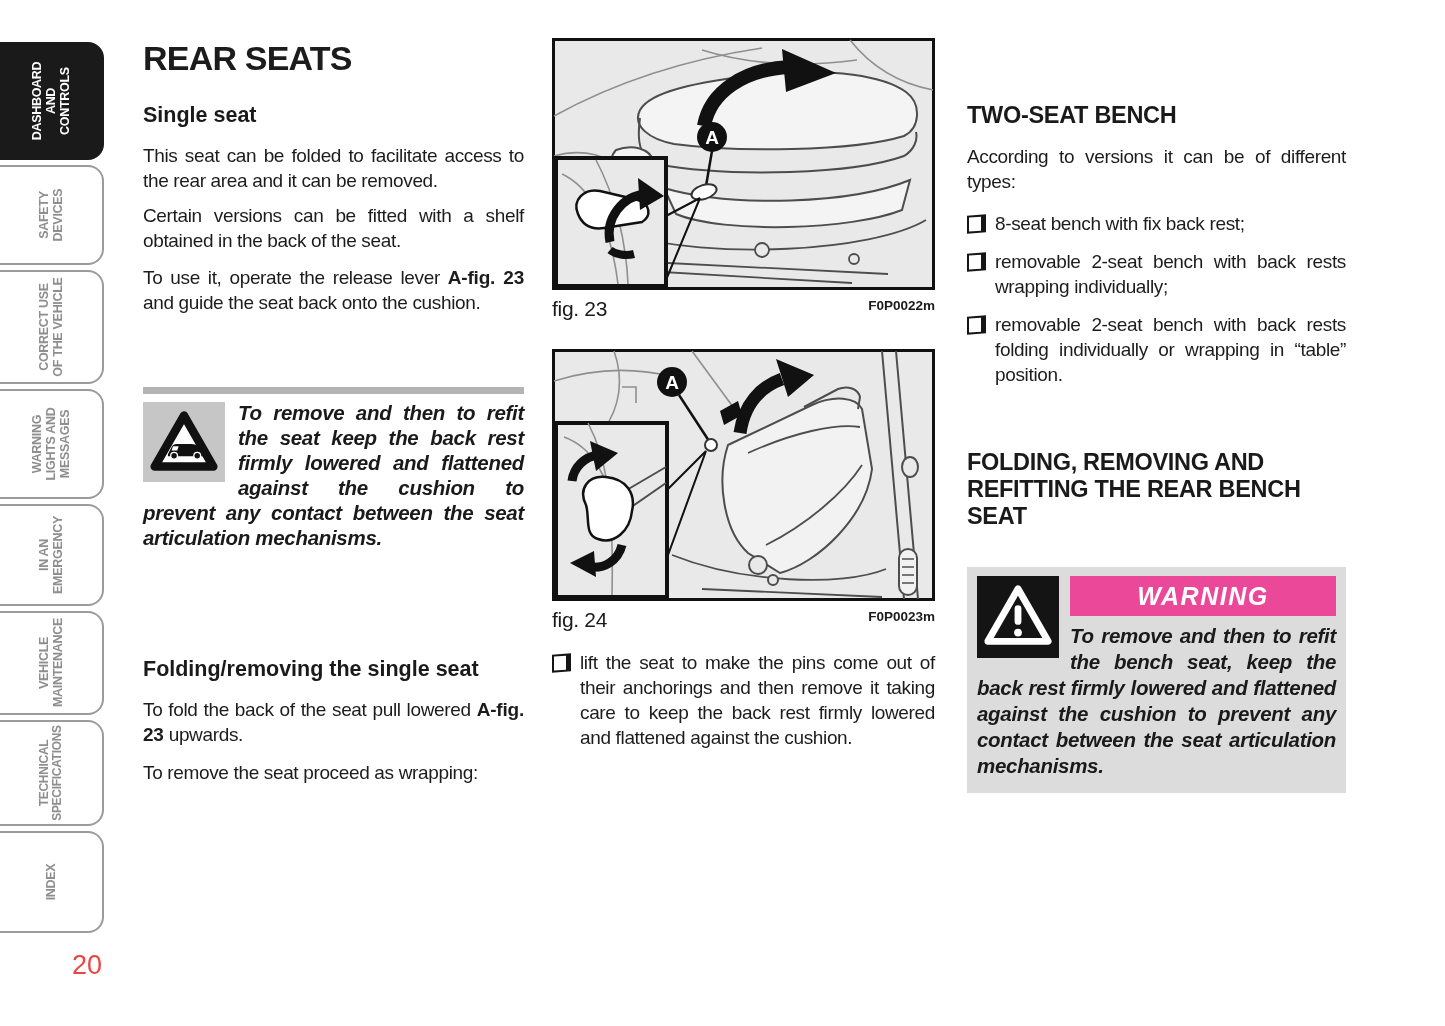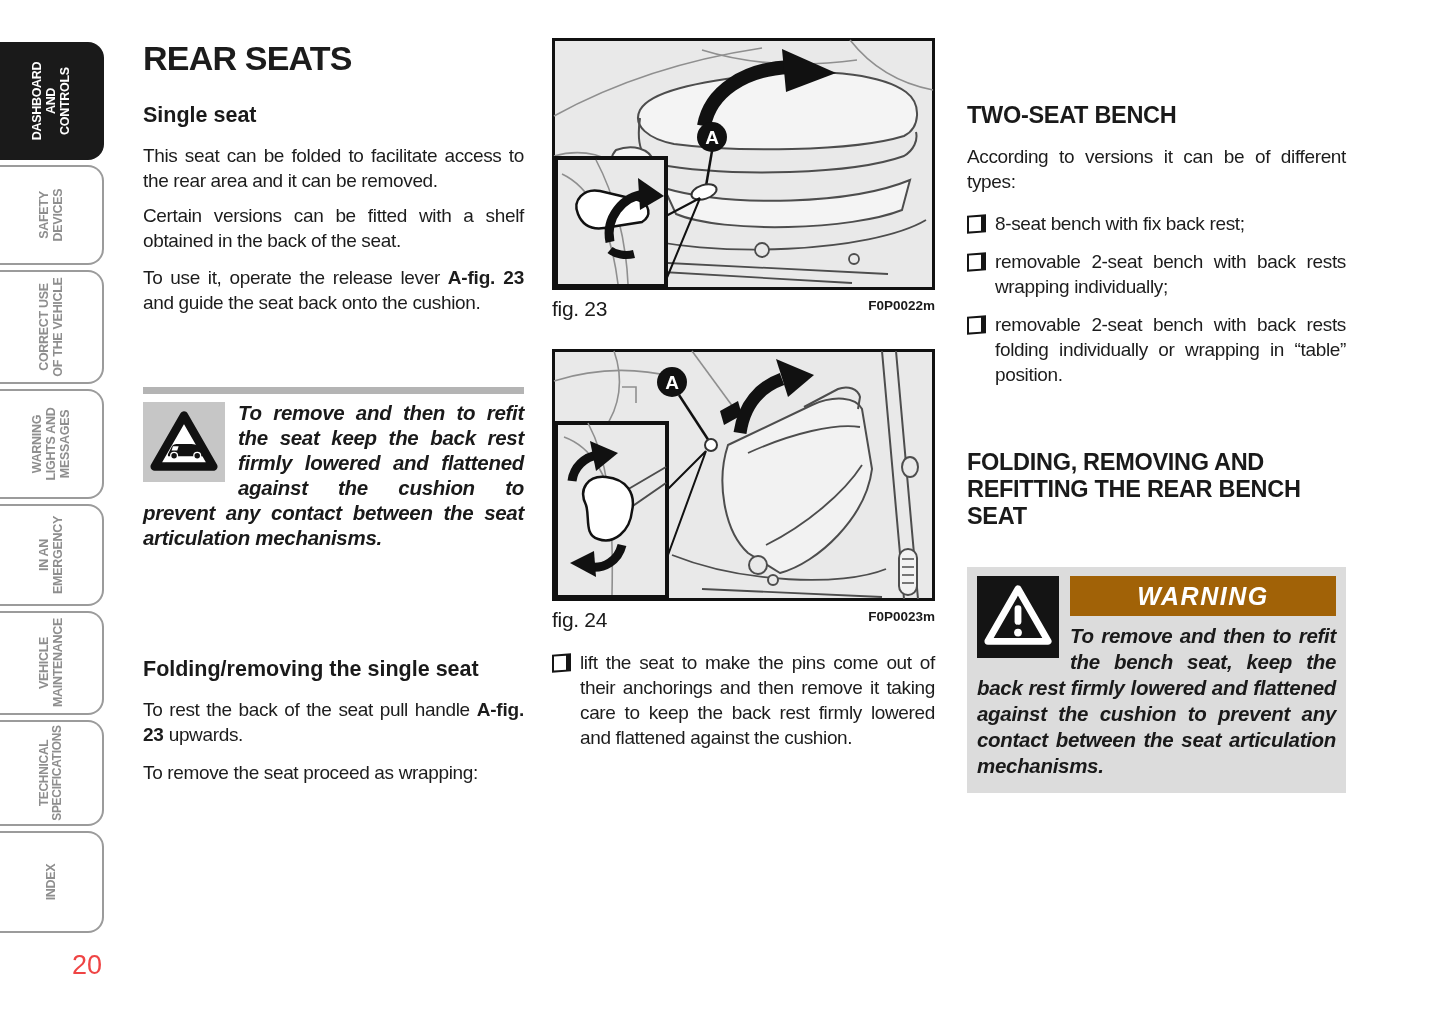--- a/index.html
+++ b/index.html
@@ -91,21 +91,21 @@
   .col3 h2.head3 { margin-top:62px; }
 
   .warnbox {
     margin-top:37px; background:#dcdcdc; padding:9px 10px 14px 10px; box-sizing:border-box;
   }
   .wicon {
     float:left; width:82px; height:82px; background:#141414;
     margin:0 11px 6px 0; display:flex; align-items:center; justify-content:center;
   }
   .wheader {
-    overflow:hidden; background:#a16207; height:40px;
+    overflow:hidden; background:#ec4899; height:40px;
     display:flex; align-items:center; justify-content:center;
     color:#fff; font-weight:bold; font-style:italic; font-size:25px; letter-spacing:1.5px;
   }
   .wtext {
     margin:7px 0 0; font-size:20.5px; line-height:26px; font-weight:bold; font-style:italic;
     text-align:justify; letter-spacing:-0.3px;
   }
 </style>
 </head>
 <body>
@@ -160,21 +160,21 @@
             <circle cx="50" cy="47.5" r="3.6" fill="#111" stroke="#fff" stroke-width="1.4"></circle>
             <rect x="23.5" y="37.5" width="6" height="4.5" fill="#fff" transform="skewX(-18) translate(13,0)"></rect>
           </svg>
         </span>
         <p class="warn-text">To remove and then to refit the seat keep the back rest firmly lowered and flattened against the cushion to prevent any contact between the seat articulation mechanisms.</p>
       </div>
     </div>
 
     <div style="clear:both"></div>
     <h2 class="sub" style="margin-top:106px">Folding/removing the single seat</h2>
-    <p class="body" style="margin-top:14px"><span>To rest the back of the seat pull handle </span><b>A-fig. 23</b><span> upwards.</span></p>
+    <p class="body" style="margin-top:14px"><span>To fold the back of the seat pull lowered </span><b>A-fig. 23</b><span> upwards.</span></p>
     <p class="body" style="margin-top:13px">To remove the seat proceed as wrapping:</p>
   </section>
 
   <section class="col col2">
 
     <figure class="figbox" style="margin:0">
       <svg width="383" height="252" viewBox="0 0 383 252">
         <rect x="1.5" y="1.5" width="380" height="249" fill="#e9e9e9" stroke="#111" stroke-width="3"></rect>
         <g stroke="#8f8f8f" stroke-width="1.6" fill="none">
           <path d="M2,78 C60,46 130,22 210,10"></path>

